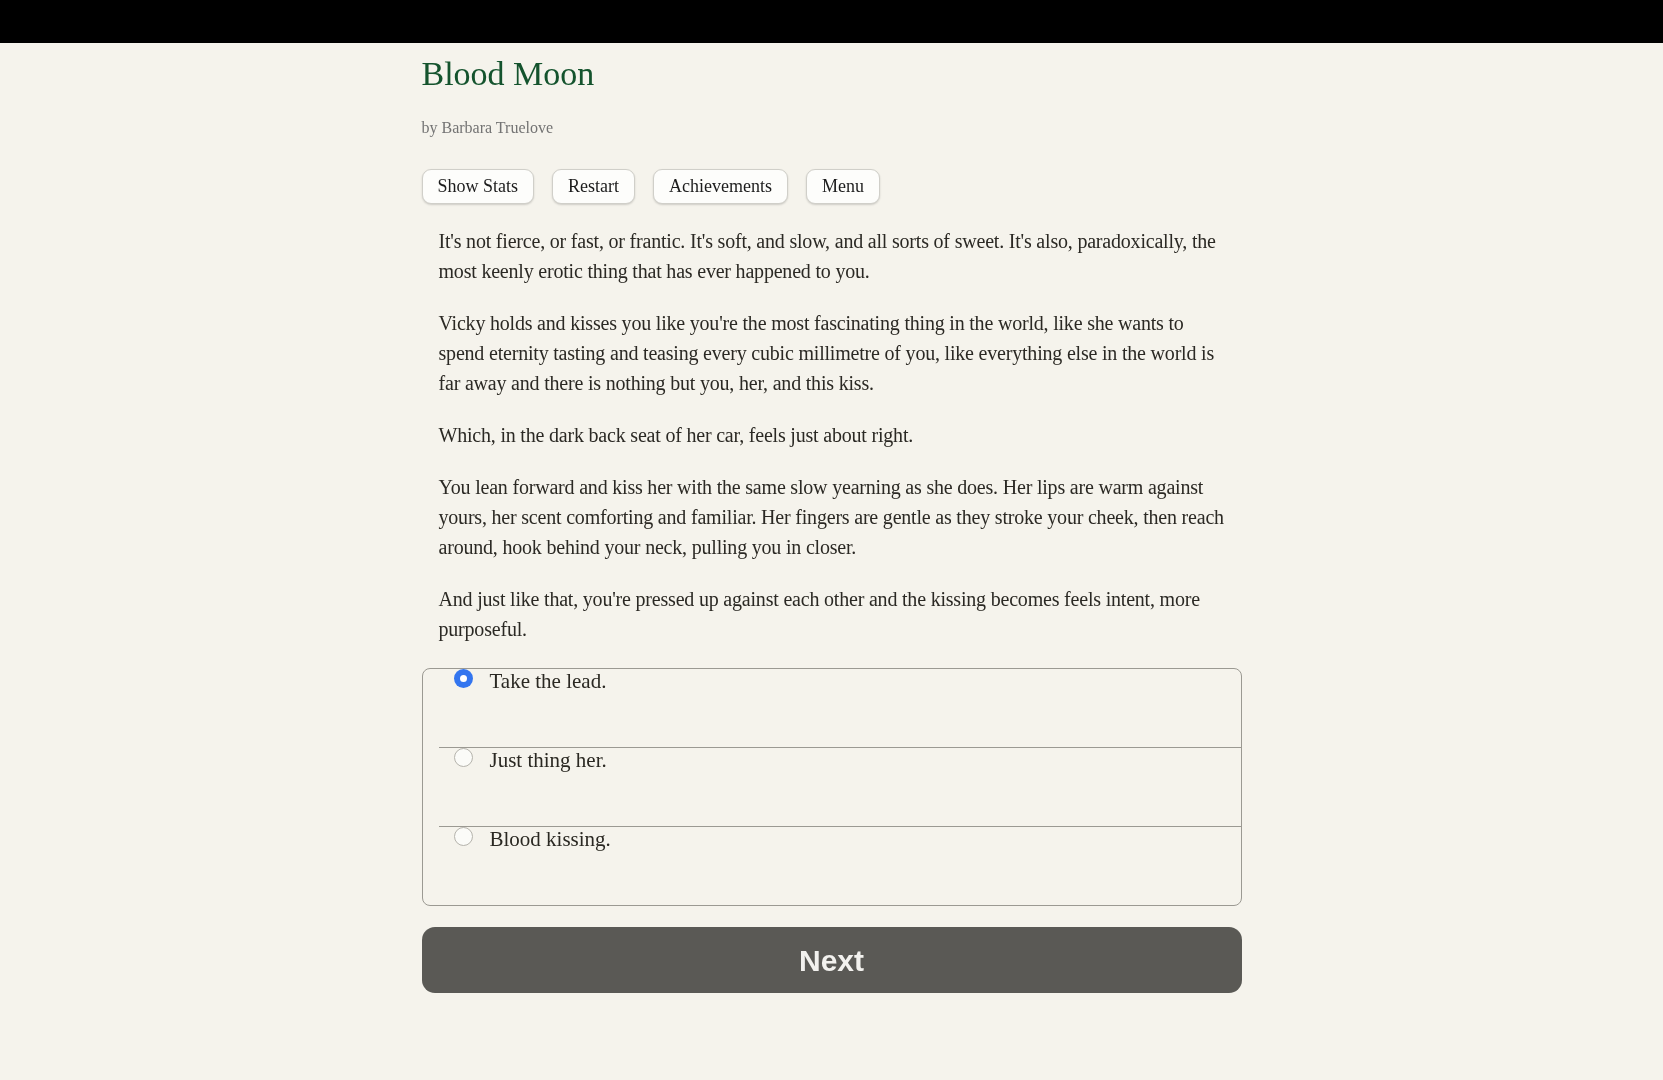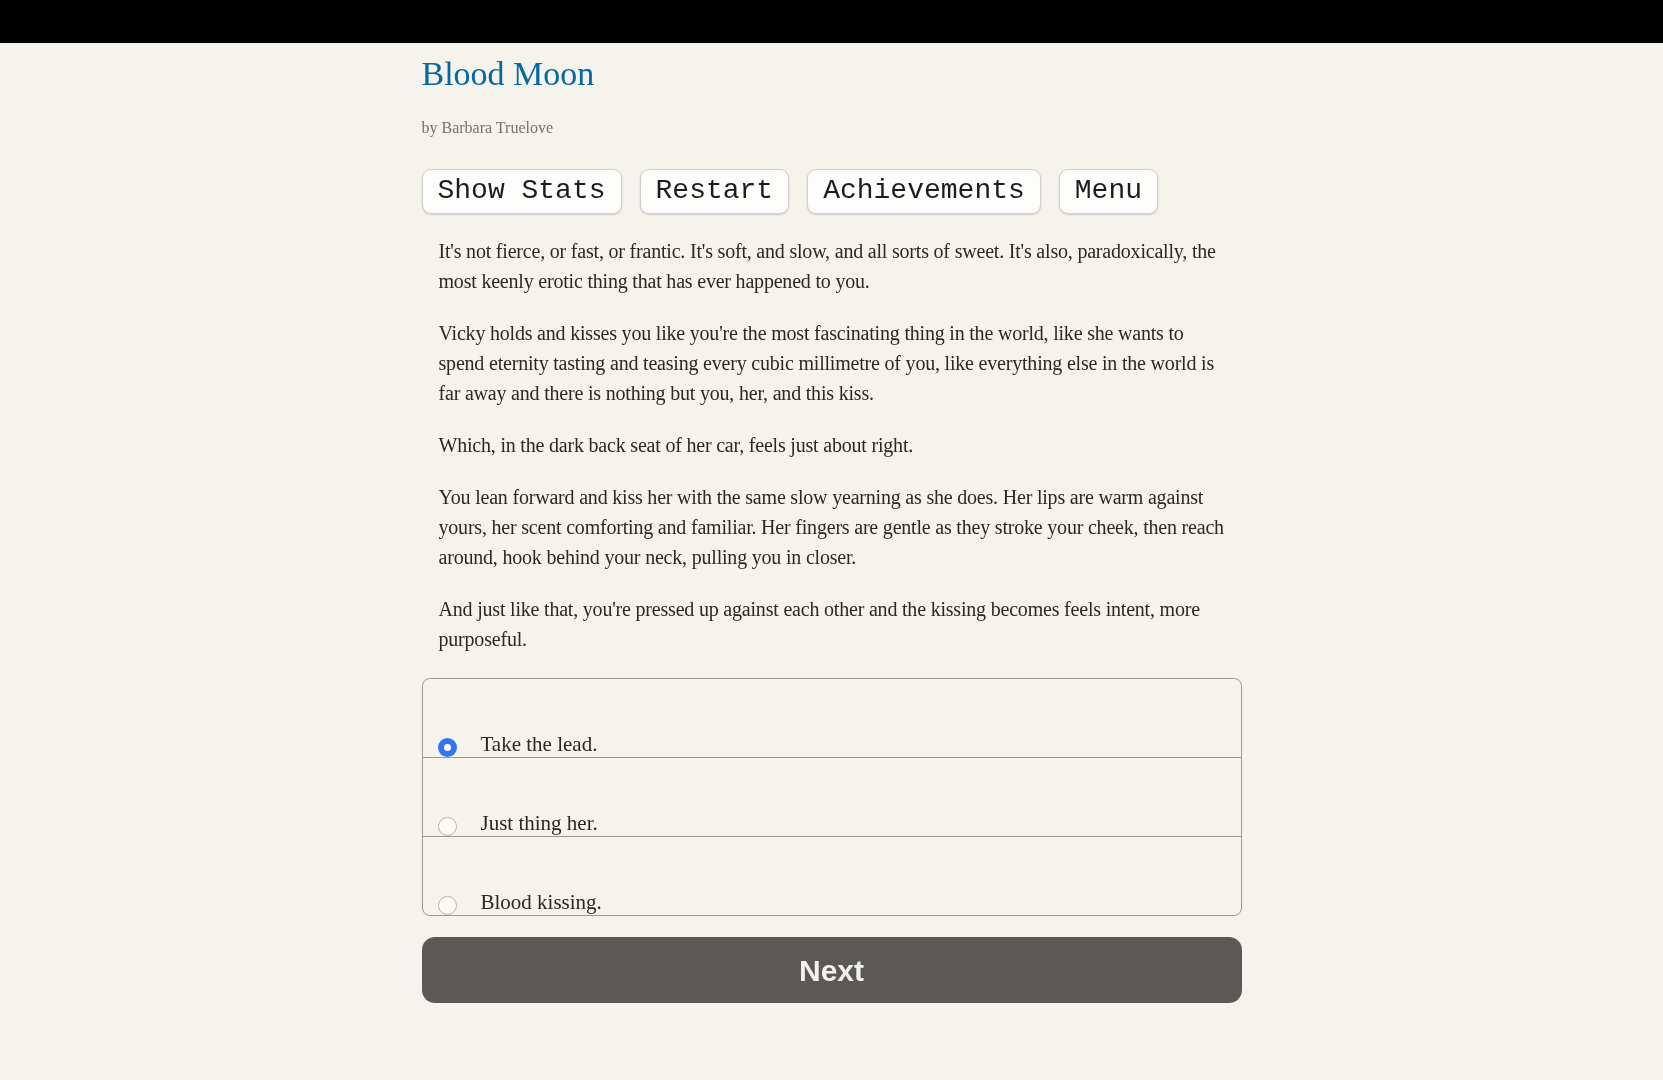--- a/index.html
+++ b/index.html
@@ -20,37 +20,37 @@
   .column {
     width: 820px;
     margin: 0 auto;
     padding-top: 14px;
   }
   .game-title {
     font-family: "Liberation Serif", serif;
     font-size: 34px;
     line-height: 34px;
     font-weight: 400;
-    color: #0369a1;
+    color: #14532d;
     margin: 0 0 24px 0;
   }
   .byline {
     font-size: 16px;
     line-height: 26px;
     color: #737373;
     margin: 0 0 28px 0;
   }
   .toolbar {
     display: flex;
     gap: 18px;
     margin: 0;
   }
   .ui-btn {
-    font-family: Liberation Mono, monospace;
-    font-size: 28px;
+    font-family: Liberation Serif, serif;
+    font-size: 18px;
     line-height: 1;
     color: #1c1c1c;
     background: #fdfdfb;
     border: 1px solid #d0cfc9;
     border-radius: 9px;
     padding: 7px 15px 8px 15px;
     box-shadow: 0 1px 2px rgba(0,0,0,0.16);
     cursor: pointer;
   }
   .story p {
@@ -61,26 +61,27 @@
     color: #2b2924;
   }
   .choice-list {
     margin-top: 24px;
     border: 1px solid #9b9992;
     border-radius: 8px;
     background: transparent;
   }
   .choice-option {
     display: flex;
-    align-items: flex-end;
+    align-items: flex-start;
     height: 78px;
     padding: 0 20px 0 15px;
-    gap: 24px;
+    gap: 17px;
     border-top: 1px solid #9b9992;
     cursor: pointer;
+    margin-left: 16px;
   }
   .choice-option:first-child { border-top: none; }
   .radio {
     flex: 0 0 auto;
     width: 19px;
     height: 19px;
     border-radius: 50%;
     background: #fbfbf8;
     border: 1.5px solid #b5b3ac;
     box-sizing: border-box;

